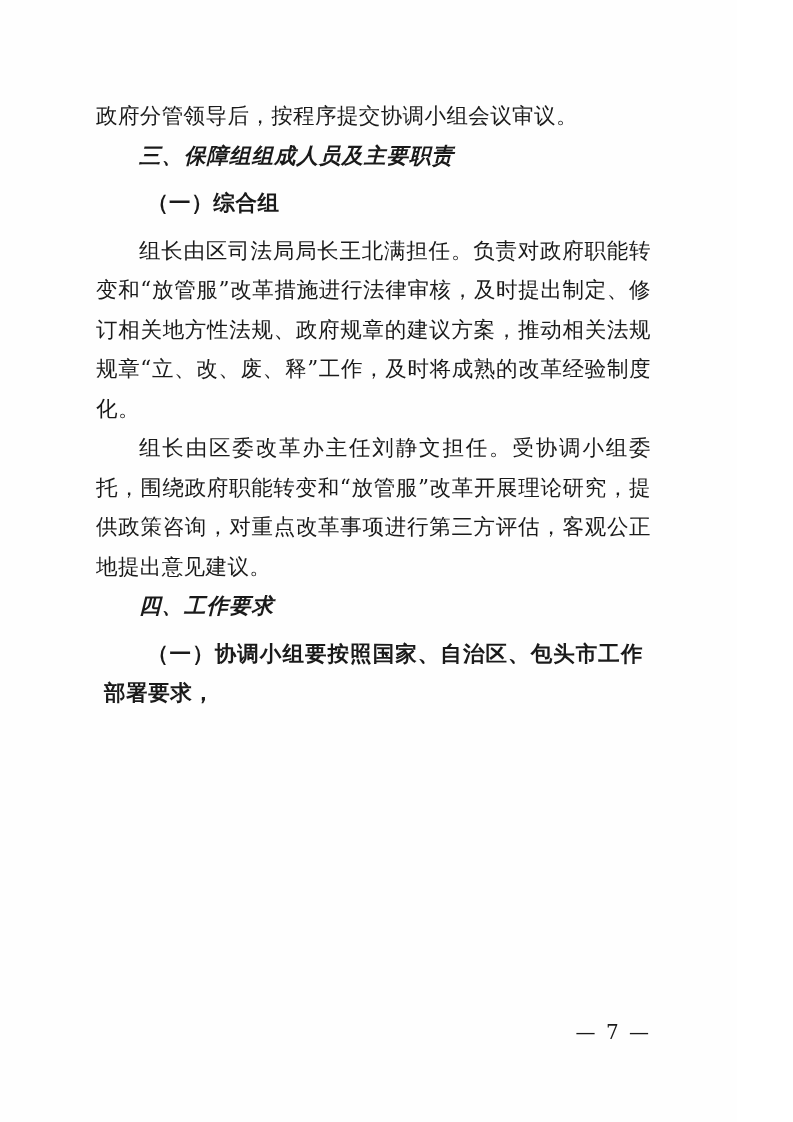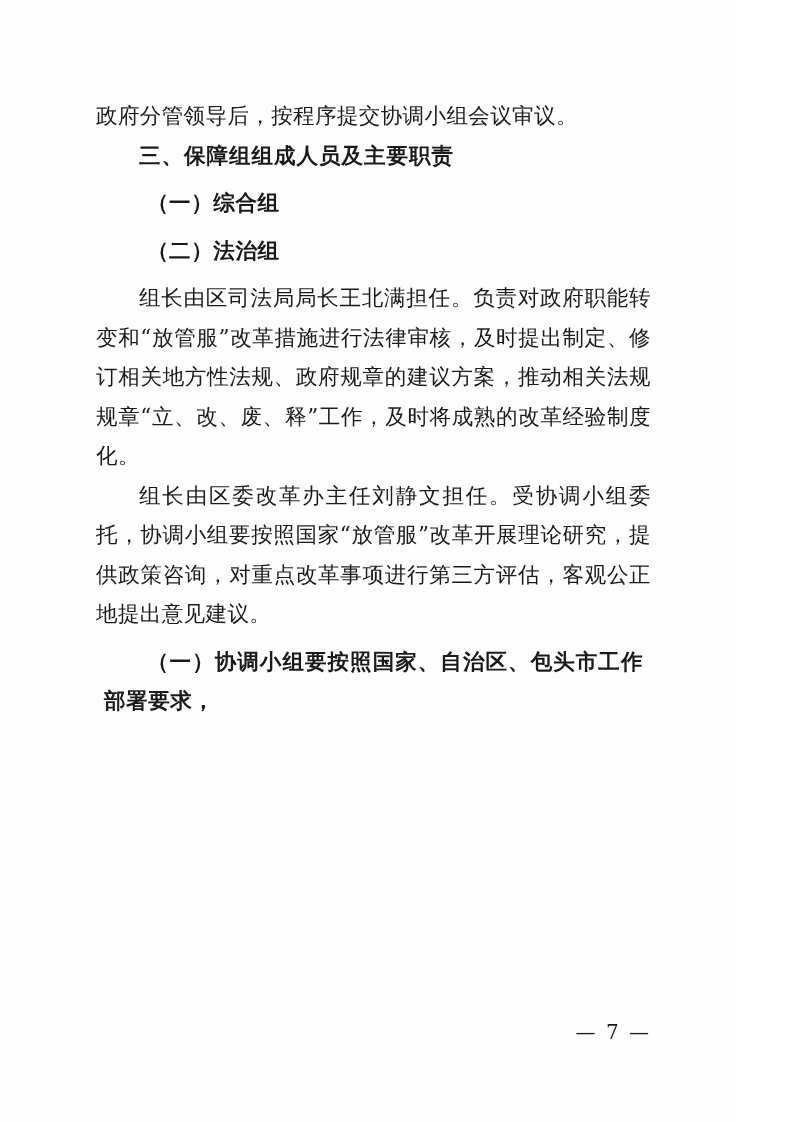--- a/index.html
+++ b/index.html
@@ -35,20 +35,21 @@
   .para {
     margin: 0;
     text-indent: 2em;
     font-weight: 400;
   }
   .heading {
     margin: 0;
     text-indent: 2em;
     font-weight: 700;
     letter-spacing: 1px;
+    font-style: italic;
   }
   .subheading {
     margin: 8px;
     text-indent: 2em;
     font-weight: 700;
     letter-spacing: 0.6px;
   }
   .para.first-line-flush {
     text-indent: 0;
   }
@@ -68,28 +69,28 @@
 <div class="page">
   <div class="doc-body">
 
     <p class="para first-line-flush">政府分管领导后，按程序提交协调小组会议审议。</p>
 
     <p class="heading">三、保障组组成人员及主要职责</p>
 
     <p class="subheading">（一）综合组</p>
 
 
-    <p class="subheading">（二）法治组</p>
 
     <p class="para">组长由区司法局局长王北满担任。负责对政府职能转变和“放管服”改革措施进行法律审核，及时提出制定、修订相关地方性法规、政府规章的建议方案，推动相关法规规章“立、改、废、释”工作，及时将成熟的改革经验制度化。</p>
 
 
 
 
-    <p class="para">组长由区委改革办主任刘静文担任。受协调小组委托，协调小组要按照国家“放管服”改革开展理论研究，提供政策咨询，对重点改革事项进行第三方评估，客观公正地提出意见建议。</p>
+    <p class="para">组长由区委改革办主任刘静文担任。受协调小组委托，围绕政府职能转变和“放管服”改革开展理论研究，提供政策咨询，对重点改革事项进行第三方评估，客观公正地提出意见建议。</p>
 
+    <p class="heading">四、工作要求</p>
 
     <p class="subheading">（一）协调小组要按照国家、自治区、包头市工作部署要求，</p>
 
   </div>
 
   <div class="footer">— 7 —</div>
 </div>
 
 </body></html>

